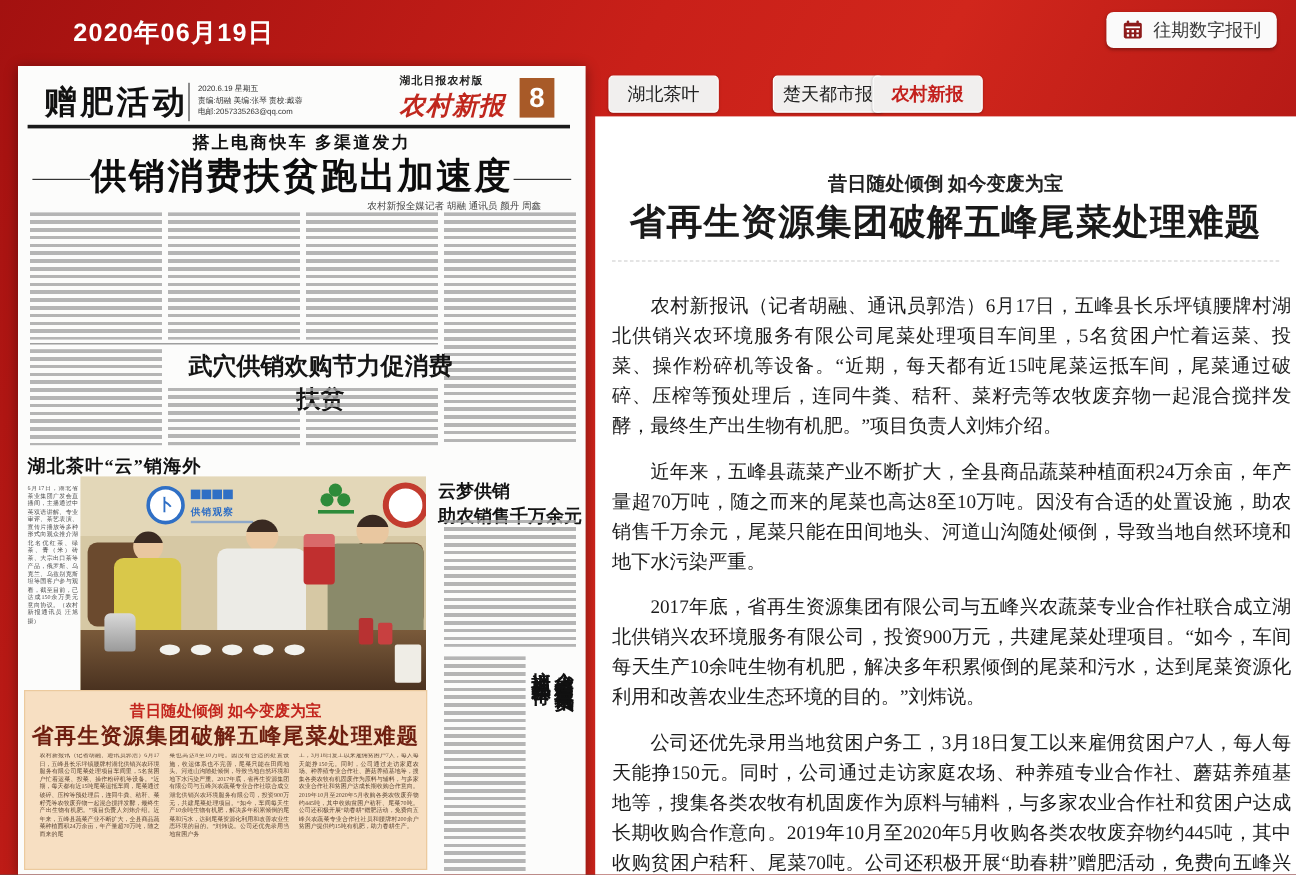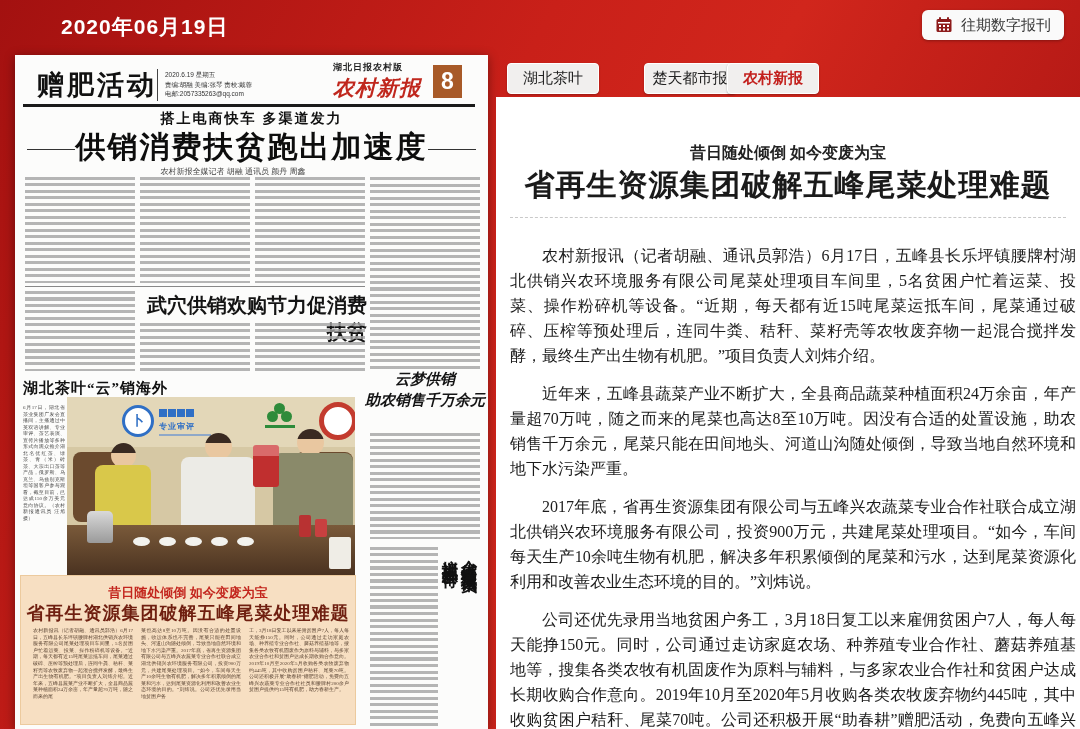--- a/index.html
+++ b/index.html
@@ -25,31 +25,31 @@
   .mast-right{left:318px;top:6px;width:100px;}
   .mast-edition{font-size:9px;font-weight:bold;color:#222;letter-spacing:1px;}
   .mast-name{font-size:21px;font-weight:bold;font-style:italic;color:#c0271d;letter-spacing:1px;font-family:"Liberation Serif",serif;}
   .mast-page{left:418px;top:10px;width:29px;height:33px;background:#a85a28;color:#fff;font-size:23px;font-weight:bold;
      display:flex;align-items:center;justify-content:center;}
   .mast-rule{left:8px;top:49px;width:452px;height:3px;background:#1a1a1a;}
 
   .lead-kicker{left:0;top:55px;width:473px;text-align:center;font-size:14px;font-weight:bold;color:#111;letter-spacing:2px;}
   .lead-headline{left:0;top:72px;width:473px;text-align:center;font-size:30px;font-weight:bold;color:#0d0d0d;letter-spacing:2px;}
   .hl-line{top:94px;width:48px;height:1px;background:#333;}
-  .lead-byline{left:0;top:111px;width:436px;text-align:center;font-size:8px;color:#444;}
+  .lead-byline{left:0;top:111px;width:436px;text-align:right;font-size:8px;color:#444;}
 
   
   .ttx{background-image:repeating-linear-gradient(to bottom,#a3a3a3 0px,#a3a3a3 3px,transparent 3px,transparent 6.5px);opacity:.8;}
   .tinytext{font-size:5px;line-height:6.5px;color:#4a4a4a;text-align:justify;overflow:hidden;font-family:"Liberation Serif",serif;}
 
   .s2-rule{left:10px;top:231px;width:340px;height:1px;background:#888;}
-  .s2-headline{left:120px;top:237px;width:232px;text-align:right;font-size:20px;font-weight:bold;color:#141414;}
+  .s2-headline{left:136px;top:237px;width:232px;text-align:center;font-size:20px;font-weight:bold;color:#141414;}
   .s3-headline{left:8px;top:324px;font-size:15px;font-weight:bold;color:#111;letter-spacing:1px;}
   .s3-caption{left:8px;top:350px;width:42px;height:166px;}
-  .cy-headline{left:350px;top:314px;width:120px;text-align:center;font-size:15px;font-weight:bold;line-height:21px;color:#141414;font-style:italic;}
+  .cy-headline{left:350px;top:345px;width:120px;font-size:15px;font-weight:bold;line-height:21px;color:#141414;}
   .vert-headline{left:426px;top:492px;height:182px;writing-mode:vertical-rl;font-size:16px;font-weight:bold;color:#111;
      letter-spacing:2px;line-height:19px;}
 
   
   #photo{left:52px;top:342px;width:288px;height:178px;background:linear-gradient(#e3d7b8 0 28%,#d6c8a4 28% 72%,#cbbc96 100%);overflow:hidden;}
   .chair{top:55px;width:58px;height:70px;background:#6b4a2e;border-radius:8px;}
   .head{width:25px;height:25px;border-radius:50%;background:linear-gradient(#3a2a22 0 38%,#e9c7a0 38%);}
   .body-p{border-radius:8px 8px 0 0;}
   .p-table{left:0;top:128px;width:288px;height:50px;background:linear-gradient(#7a5a3a,#4a3220);}
   .cup{top:140px;width:17px;height:9px;background:#f2f2ee;border-radius:50%;}
@@ -142,21 +142,21 @@
     <div class="abs ttx" style="left:125px;top:268px;width:110px;height:48px"></div>
     <div class="abs ttx" style="left:240px;top:268px;width:110px;height:48px"></div>
 
     <div class="abs s3-headline serif">湖北茶叶“云”销海外</div>
     <div class="abs s3-caption tinytext">6月17日，湖北省茶业集团广发会直播间，主播通过中英双语讲解、专业审评、茶艺表演、宣传片播放等多种形式向观众推介湖北名优红茶、绿茶、青（米）砖茶、大宗出口茶等产品，俄罗斯、乌克兰、乌兹别克斯坦等国客户参与观看，截至目前，已达成150余万美元意向协议。（农村新报通讯员 汪旭 摄）</div>
 
     <div id="photo" class="abs">
       <div class="abs" style="left:55px;top:8px;width:26px;height:26px;border:3px solid #2f6fc5;border-radius:50%;background:#fff;color:#2f6fc5;font-size:13px;font-weight:bold;display:flex;align-items:center;justify-content:center">卜</div>
       <div class="abs" style="left:92px;top:6px;width:66px;height:32px">
         <div><span class="blue-sq"></span><span class="blue-sq"></span><span class="blue-sq"></span><span class="blue-sq"></span></div>
-        <div style="color:#2f6fc5;font-size:8px;font-weight:bold;letter-spacing:1px">专业审评</div>
+        <div style="color:#2f6fc5;font-size:8px;font-weight:bold;letter-spacing:1px">供销观察</div>
         <div style="width:52px;height:2px;background:#8fa8c8;margin-top:2px"></div>
       </div>
       <div class="abs" style="left:196px;top:6px;width:40px;height:34px">
         <div style="position:absolute;left:11px;top:0;width:11px;height:11px;background:#2e8b3a;border-radius:50%"></div>
         <div style="position:absolute;left:4px;top:8px;width:11px;height:11px;background:#2e8b3a;border-radius:50%"></div>
         <div style="position:absolute;left:18px;top:8px;width:11px;height:11px;background:#2e8b3a;border-radius:50%"></div>
         <div style="position:absolute;left:2px;top:22px;width:30px;height:3px;background:#2e8b3a"></div>
       </div>
       <div class="abs" style="left:252px;top:5px;width:28px;height:28px;border:5px solid #c33b2e;border-radius:50%;background:#fff"></div>
 

